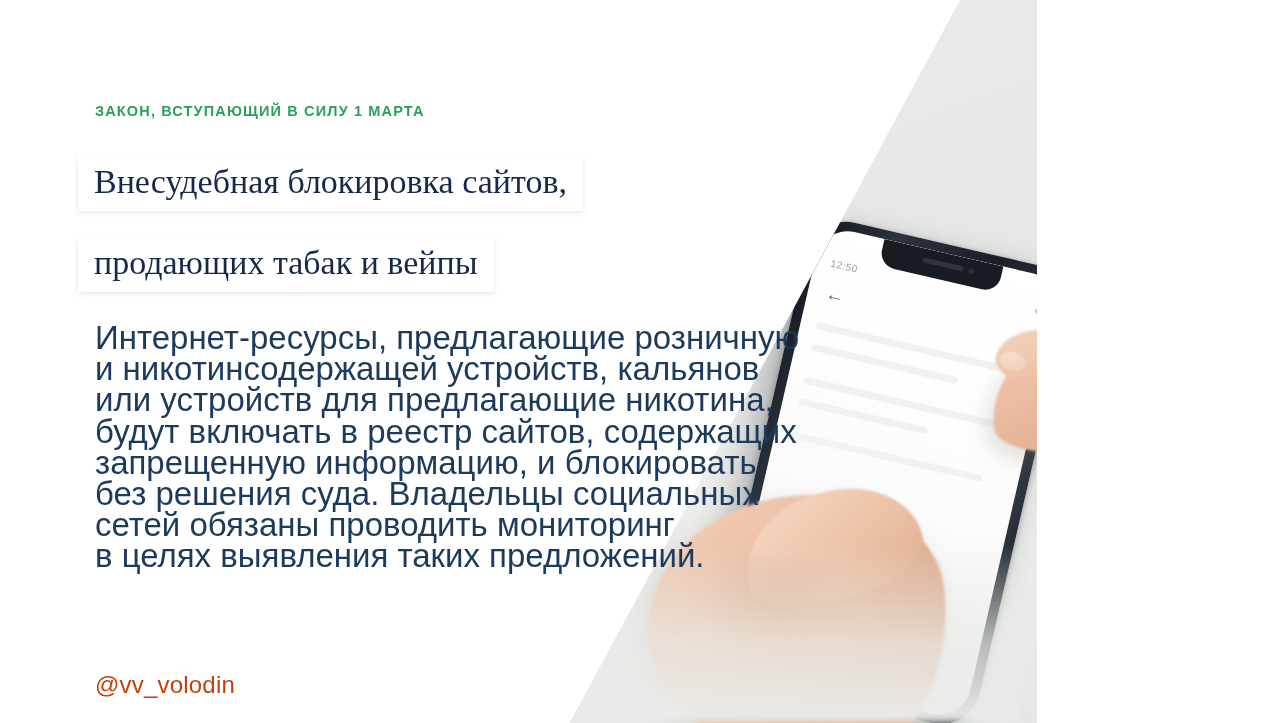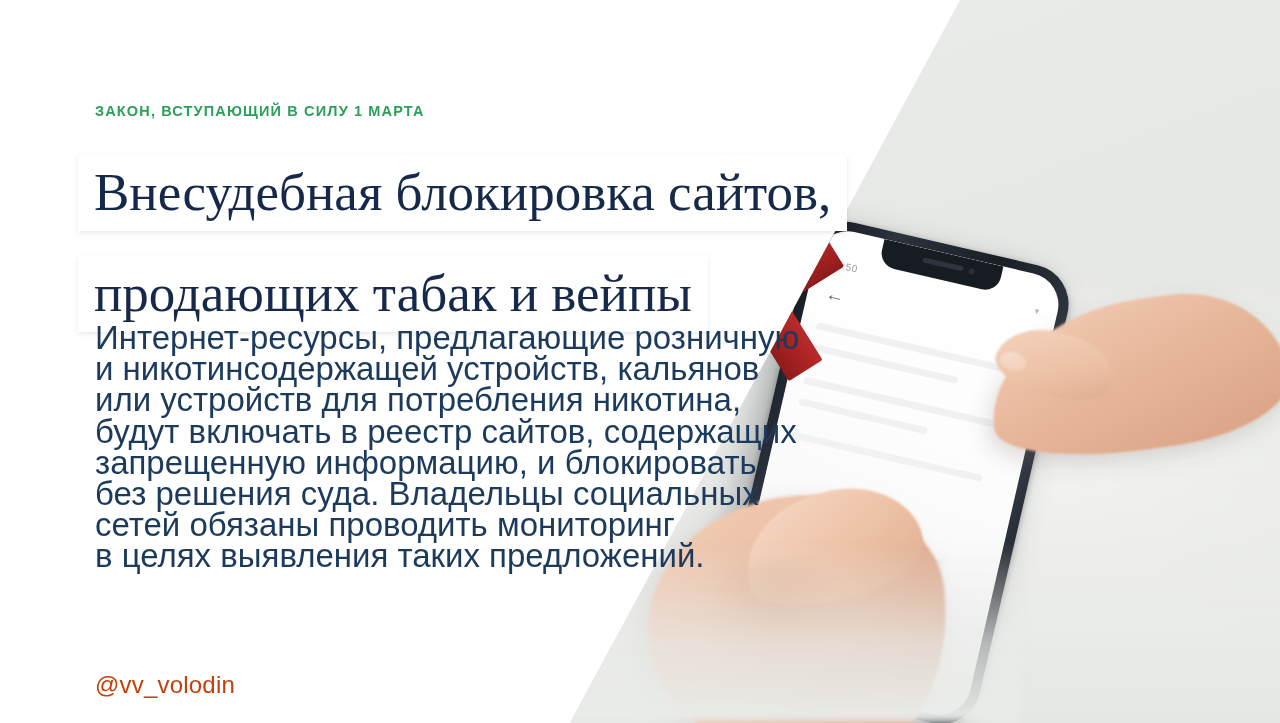--- a/index.html
+++ b/index.html
@@ -2,21 +2,21 @@
 <html lang="ru"><head>
 <meta charset="utf-8">
 <style>
   html, body {
     margin: 0;
     padding: 0;
     background: #ffffff;
   }
   #stage {
     position: relative;
-    width: 1280px;
+    width: 1037px;
     height: 723px;
     overflow: hidden;
     background: #ffffff;
     font-family: "Liberation Sans", sans-serif;
   }
 
   
   .photo-panel {
     position: absolute;
     inset: 0;
@@ -258,21 +258,21 @@
     position: absolute;
     left: 78px;
     top: 155px;
   }
   .headline-line {
     display: block;
     width: max-content;
     background: #ffffff;
     color: #17294a;
     font-family: "Liberation Serif", serif;
-    font-size: 53px;
+    font-size: 34px;
     line-height: 1.06;
     padding: 9px 16px 11px 16px;
     white-space: nowrap;
     box-shadow: 0 2px 5px rgba(90,95,100,.13);
   }
   .headline-line + .headline-line { margin-top: 25px; }
 
   .body-copy {
     position: absolute;
     left: 95px;
@@ -343,21 +343,21 @@
   <div class="eyebrow">ЗАКОН, ВСТУПАЮЩИЙ В СИЛУ 1 МАРТА</div>
 
   <div class="headline">
     <span class="headline-line">Внесудебная блокировка сайтов,</span>
     <span class="headline-line">продающих табак и вейпы</span>
   </div>
 
   <div class="body-copy">
     <p>Интернет-ресурсы, предлагающие розничную</p>
     <p>и никотинсодержащей устройств, кальянов</p>
-    <p>или устройств для потребления никотина,</p>
+    <p>или устройств для предлагающие никотина,</p>
     <p>будут включать в реестр сайтов, содержащих</p>
     <p>запрещенную информацию, и блокировать</p>
     <p>без решения суда. Владельцы социальных</p>
     <p>сетей обязаны проводить мониторинг</p>
     <p>в целях выявления таких предложений.</p>
   </div>
 
   <div class="handle">@vv_volodin</div>
 
 </div>

